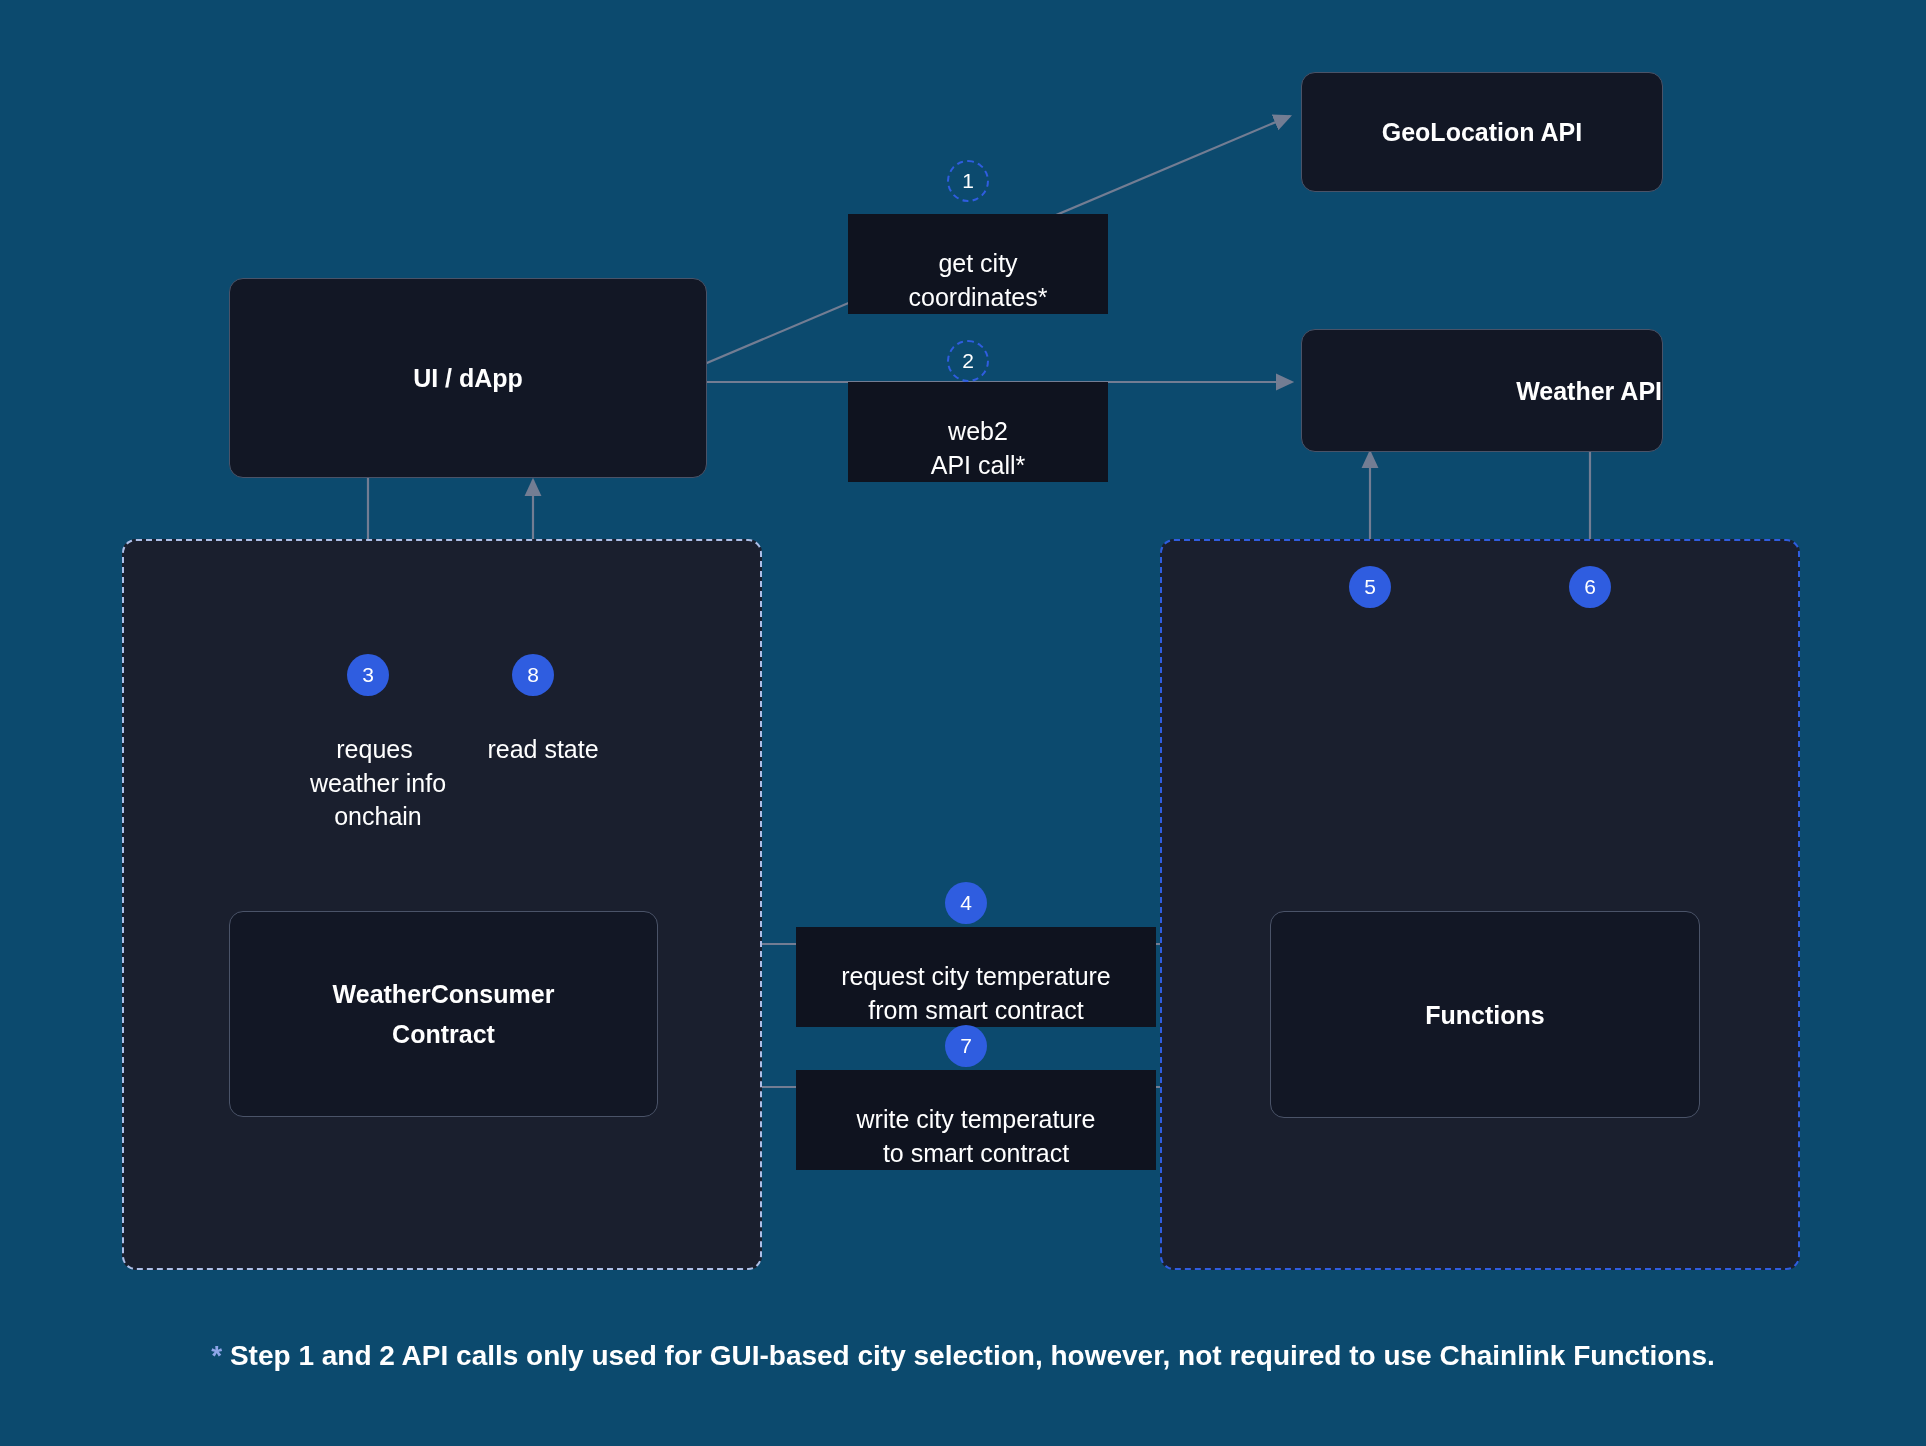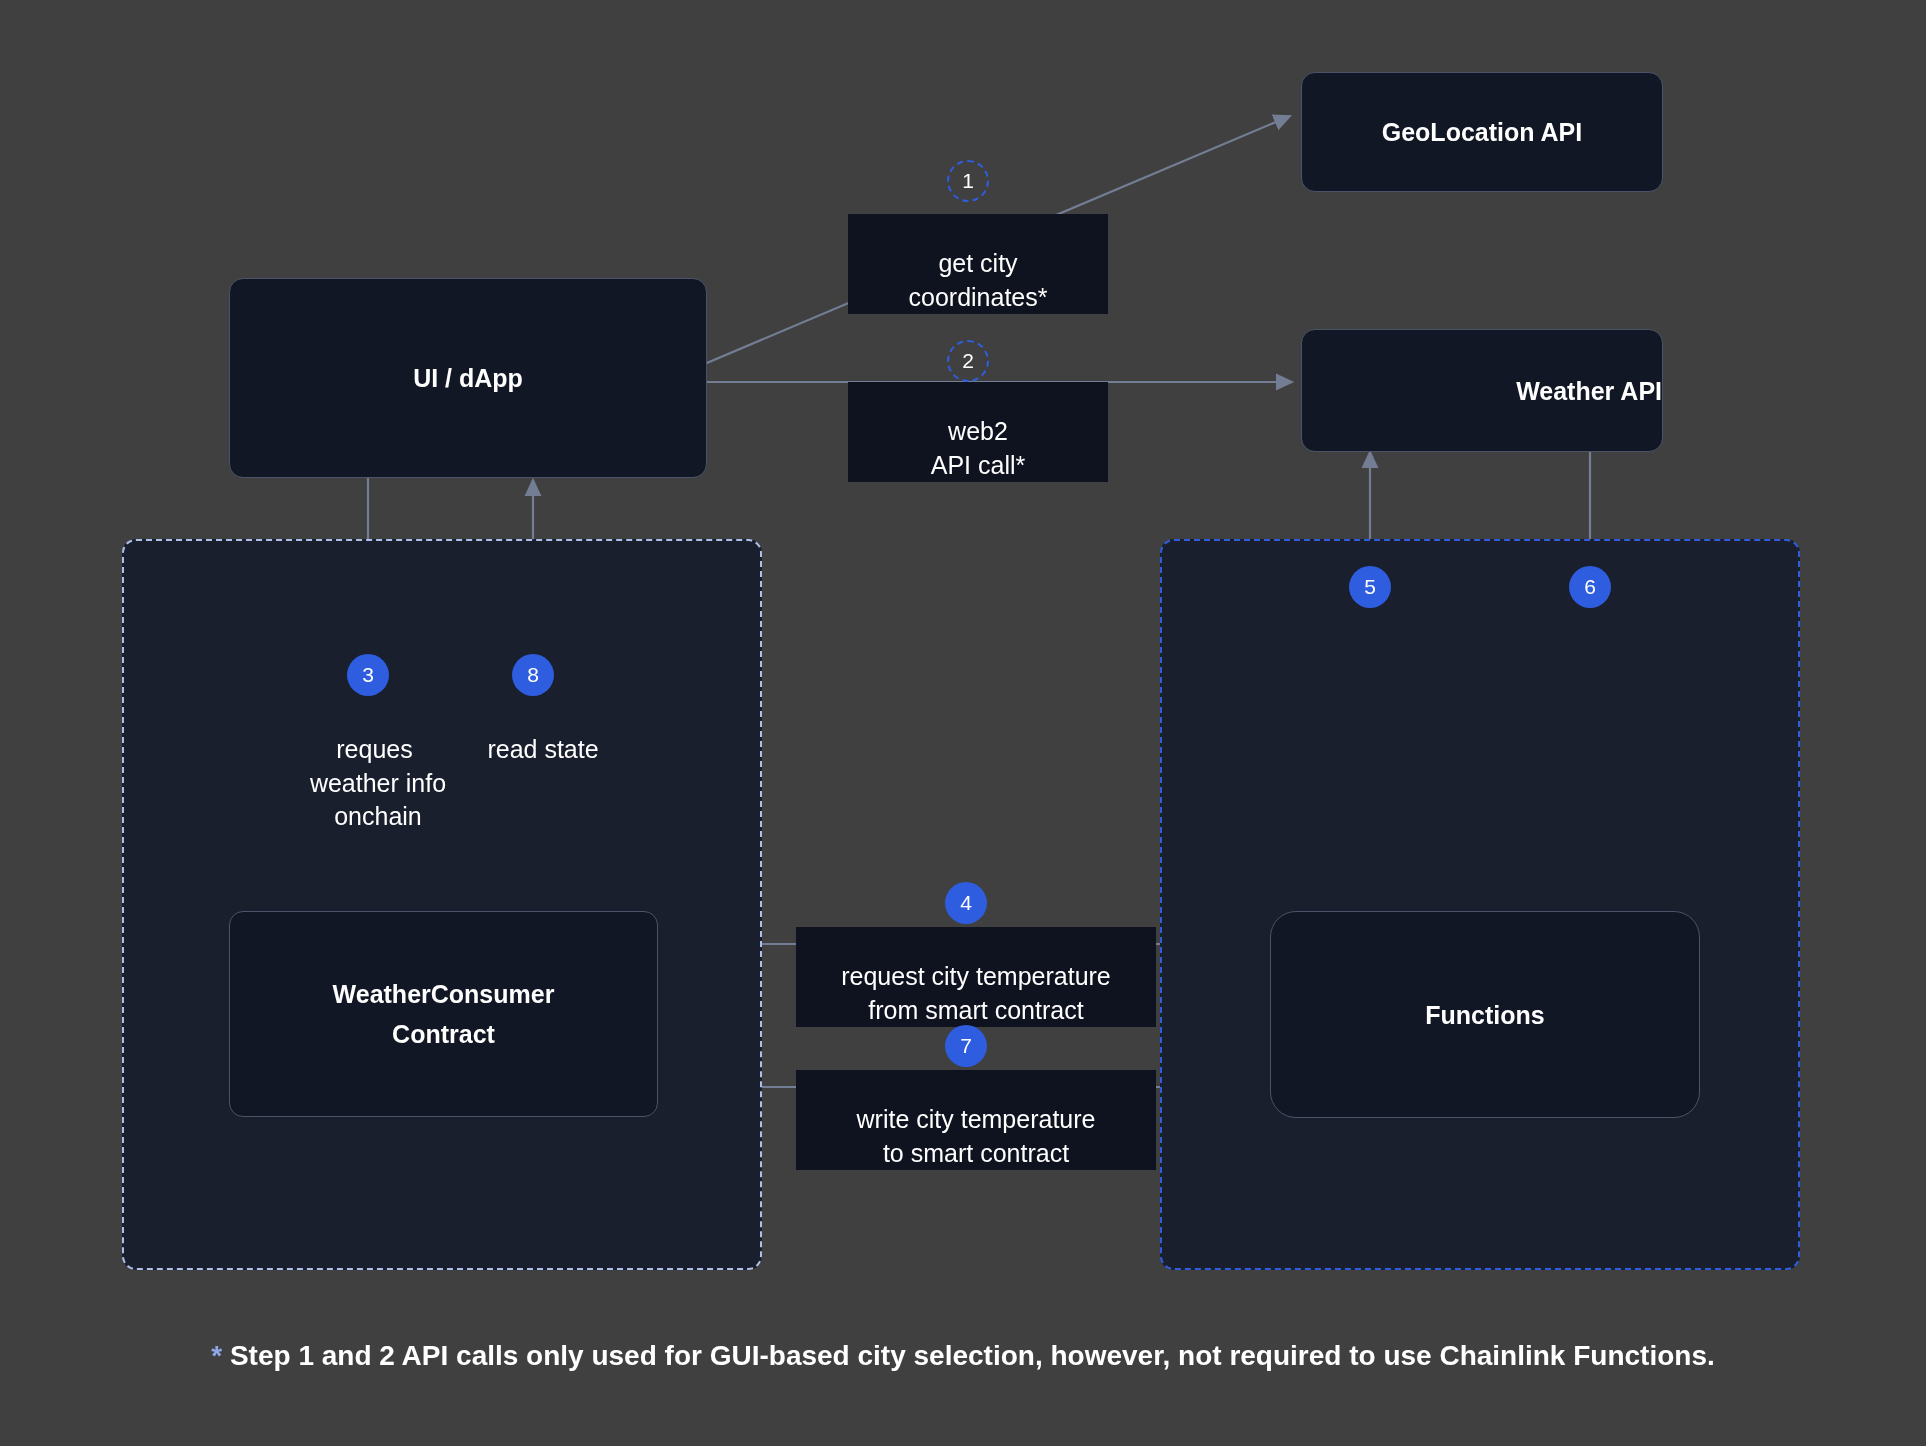--- a/index.html
+++ b/index.html
@@ -4,21 +4,21 @@
 <style>
   html, body {
     margin: 0;
     padding: 0;
     background: #0f131f;
   }
   #stage {
     position: relative;
     width: 1926px;
     height: 1446px;
-    background: #404040;
+    background: #0c4a6e;
     font-family: "Liberation Sans", sans-serif;
     overflow: hidden;
   }
   #svg-layer {
     position: absolute;
     left: 0; top: 0;
     width: 1926px;
     height: 1446px;
     pointer-events: none;
   }
@@ -175,21 +175,21 @@
   <div class="node" style="left:229px; top:278px; width:478px; height:200px;">
     <span>UI / dApp</span>
   </div>
 
   <div class="node" style="left:229px; top:911px; width:429px; height:206px; white-space:pre-line;">
     <span>WeatherConsumer
 Contract</span>
   </div>
 
 
-  <div class="node" style="left:1270px; top:911px; width:430px; height:207px;border-radius:26px;">
+  <div class="node" style="left:1270px; top:911px; width:430px; height:207px;">
     <span>Functions</span>
   </div>
 
   <div class="badge dashed" style="left:947px; top:160px;">
     <span>1</span>
   </div>
   <div class="caption plain" style="left:848px; top:214px; width:240px;">
     <span>get city
 coordinates*</span>
   </div>

